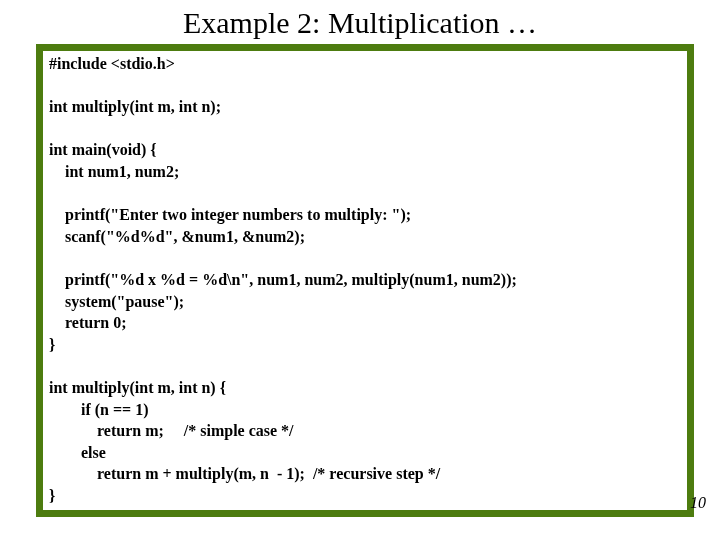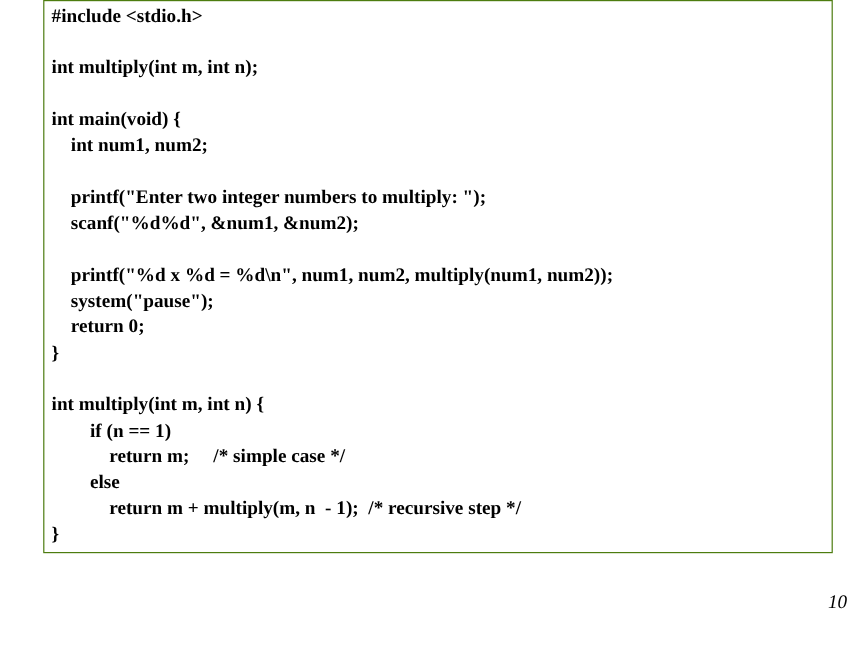--- a/index.html
+++ b/index.html
@@ -17,21 +17,21 @@
     height: 540px;
     box-sizing: border-box;
   }
   .title {
     font-size: 30px;
     text-align: center;
     padding-top: 6px;
     padding-bottom: 4px;
   }
   .code-box {
-    border: 1px solid #4d7c0f;
+    border: 7px solid #4d7c0f;
     margin: 0 26px 0 36px;
     padding: 2px 6px 4px 6px;
     font-size: 16px;
     font-weight: bold;
     line-height: 1.35;
     white-space: pre;
     font-family: "Times New Roman", Times, serif;
   }
   .page-num {
     position: absolute;
@@ -40,20 +40,21 @@
     font-size: 16px;
     font-weight: normal;
     font-style: italic;
   }
 </style>
 </head>
 <body>
 
 <div class="slide">
 
+  <div class="title">Example 2:  Multiplication …</div>
 
   <div class="code-box"><span>#include &lt;stdio.h&gt;</span>
 <span></span>
 <span>int multiply(int m, int n);</span>
 <span></span>
 <span>int main(void) {</span>
 <span>    int num1, num2;</span>
 <span></span>
 <span>    printf("Enter two integer numbers to multiply: ");</span>
 <span>    scanf("%d%d", &amp;num1, &amp;num2);</span>

